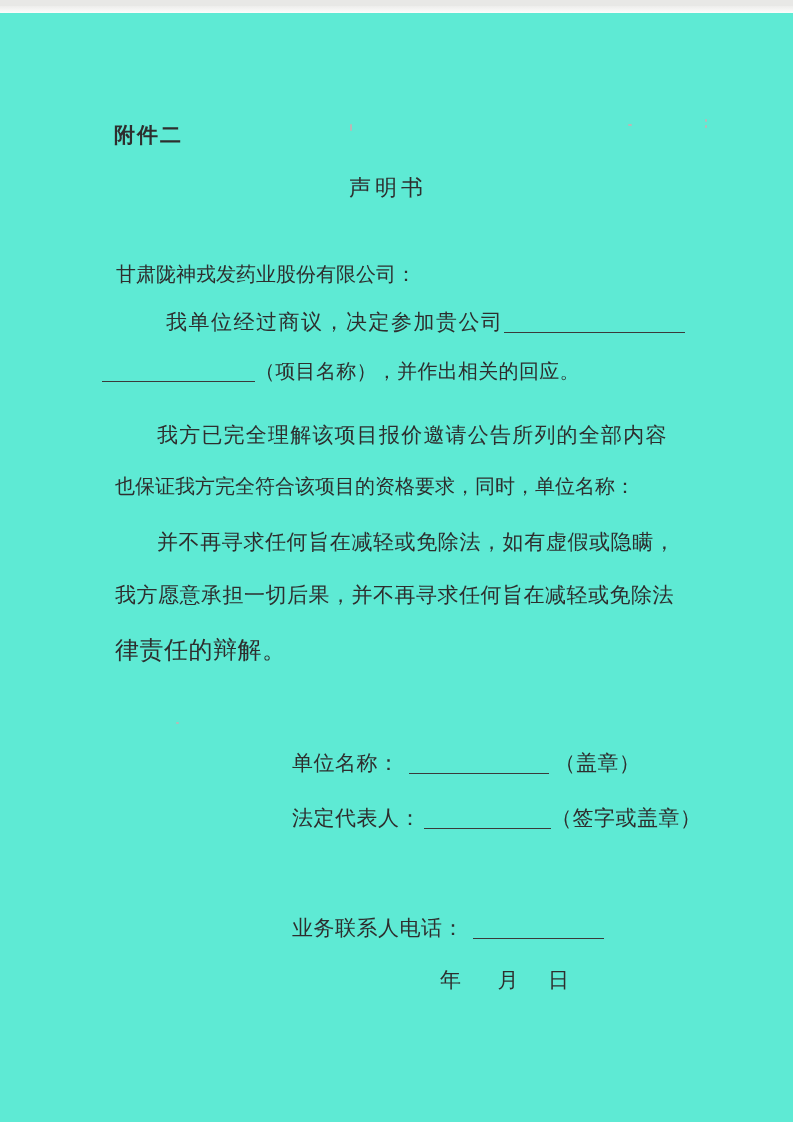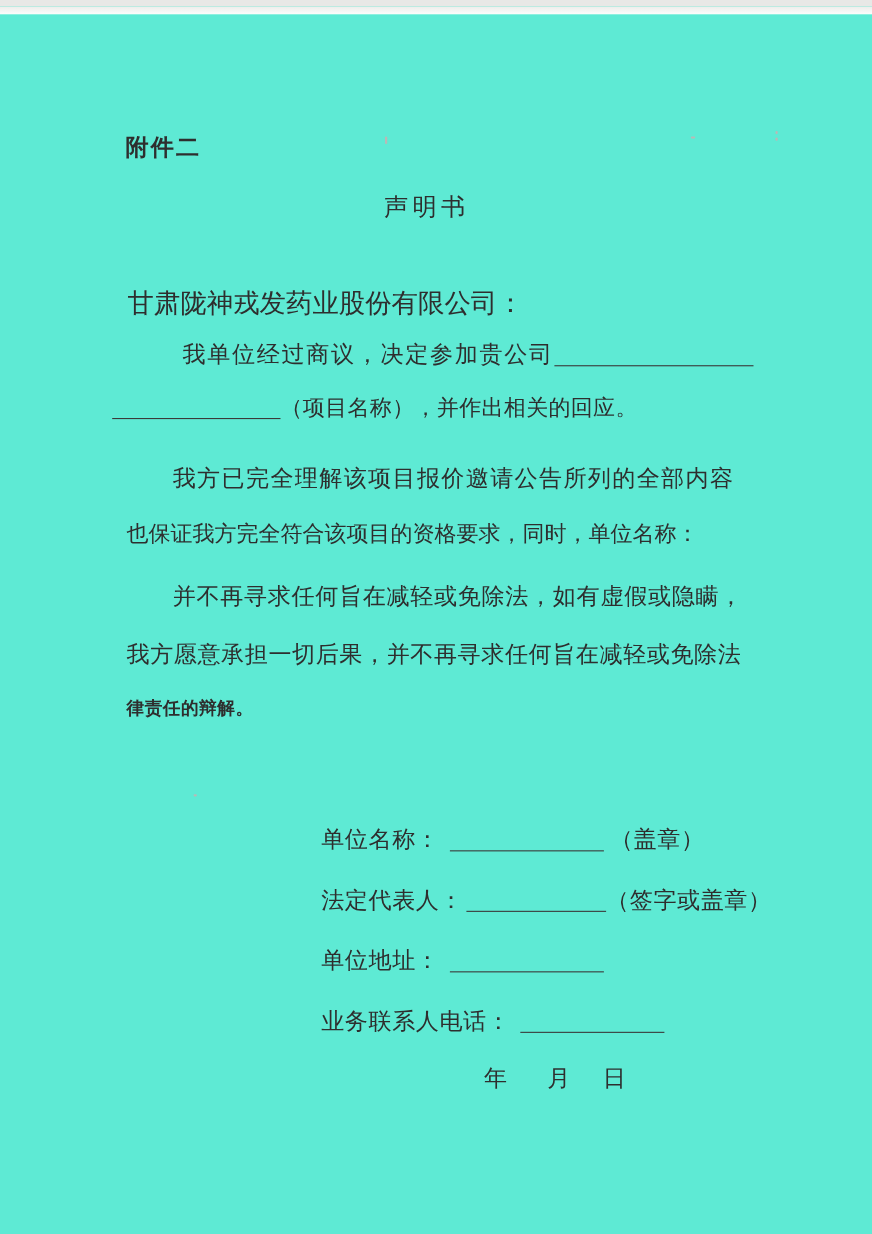--- a/index.html
+++ b/index.html
@@ -34,28 +34,28 @@
   .attach {
     font-family: "Liberation Sans", "DejaVu Sans", sans-serif;
     font-weight: bold;
     font-size: 21px;
     letter-spacing: 2px;
   }
   .title {
     font-size: 22px;
     letter-spacing: 4px;
   }
-  .salutation   { font-size: 24px; letter-spacing: 0; }
+  .salutation   { font-size: 20px; letter-spacing: 0; }
   .p1l1         { font-size: 21px; letter-spacing: 1.5px; }
   .p1l2         { font-size: 20px; letter-spacing: 0.3px; }
   .p2l1         { font-size: 21px; letter-spacing: 1.2px; }
   .p2l2         { font-size: 20px; letter-spacing: 0; }
   .p3l1         { font-size: 21px; letter-spacing: 0.6px; }
   .p3l2         { font-size: 21px; letter-spacing: 0.5px; }
-  .p3l3         { font-size: 16px; letter-spacing: 0.5px; font-weight: bold; }
+  .p3l3         { font-size: 24px; letter-spacing: 0.5px; }
   .sig          { font-size: 21px; letter-spacing: 0.5px; }
 
   .blank {
     display: inline-block;
     height: 18px;
     vertical-align: -4px;
     border-bottom: 1.5px solid #3a3a3a;
   }
   .w181 { width: 181px; }
   .w153 { width: 153px; }
@@ -107,23 +107,20 @@
   <div class="line p3l3" style="left:115px; top:629px;">律责任的辩解。</div>
 
   <div class="line sig" style="left:292px; top:744px;">
     <span>单位名称：</span><span class="blank w140"></span><span style="margin-left:6px;">（盖章）</span>
   </div>
 
   <div class="line sig" style="left:292px; top:799px;">
     <span>法定代表人：</span><span class="blank w127"></span><span>（签字或盖章）</span>
   </div>
 
-  <div class="line sig" style="left:292px; top:854px;">
-    <span>单位地址：</span><span class="blank w140"></span>
-  </div>
 
   <div class="line sig" style="left:292px; top:909px;">
     <span>业务联系人电话：</span><span class="blank w131"></span>
   </div>
 
   <div class="line sig" style="left:440px; top:961px;">
     <span>年</span><span class="date-sep1"></span><span>月</span><span class="date-sep2"></span><span>日</span>
   </div>
 
 </div>

